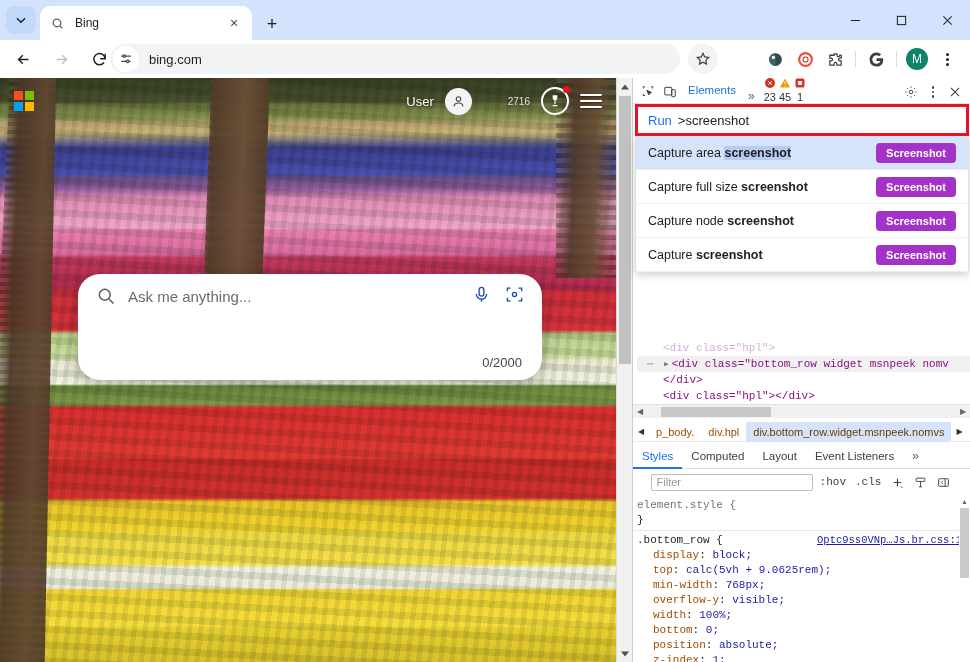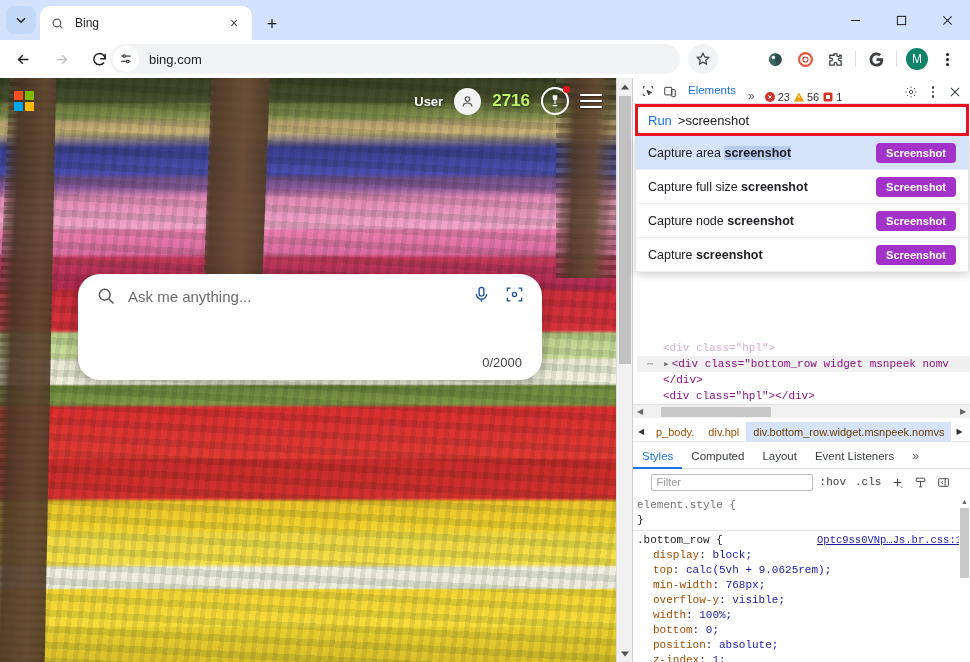--- a/index.html
+++ b/index.html
@@ -155,28 +155,28 @@
   .ms-squares { display: grid; grid-template-columns: 9px 9px; grid-template-rows: 9px 9px; gap: 2px; }
   .ms-squares i { display: block; width: 9px; height: 9px; }
   .ms-squares i:nth-child(1) { background: #f25022; }
   .ms-squares i:nth-child(2) { background: #7fba00; }
   .ms-squares i:nth-child(3) { background: #00a4ef; }
   .ms-squares i:nth-child(4) { background: #ffb900; }
   .bing-wordmark {
     margin-left: 10px; color: #fff; font-size: 20px; letter-spacing: .1px;
     text-shadow: 0 1px 3px rgba(0,0,0,.55);
   }
-  .bing-right { margin-left: auto; display: flex; align-items: center; gap: 11px; font-weight: bold; }
+  .bing-right { margin-left: auto; display: flex; align-items: center; gap: 11px; }
   .user-label { color: #fff; font-size: 13px; text-shadow: 0 1px 3px rgba(0,0,0,.6); }
   .user-circle {
     width: 27px; height: 27px; border-radius: 50%; background: #f3f3f3;
     display: flex; align-items: center; justify-content: center;
   }
   .user-circle svg { width: 15px; height: 15px; }
-  .points { color: #bef264; font-size: 17px; text-shadow: 0 1px 3px rgba(0,0,0,.6); }
+  .points { color: #e5e5e5; font-size: 10px; text-shadow: 0 1px 3px rgba(0,0,0,.6); margin-left: 25px; }
   .rewards-badge { position: relative; width: 28px; height: 28px; }
   .rewards-badge .ring {
     position: absolute; inset: 0; border: 2px solid #fff; border-radius: 50%;
     display: flex; align-items: center; justify-content: center;
   }
   .rewards-badge .ring svg { width: 14px; height: 14px; }
   .rewards-badge .dot {
     position: absolute; right: -1px; top: -1px; width: 7px; height: 7px;
     border-radius: 50%; background: #e81123;
   }
@@ -219,21 +219,21 @@
     padding: 0 4px; border-bottom: 1px solid #e0e0e0; background: #fff;
   }
   .dt-ibtn { width: 22px; height: 22px; display: flex; align-items: center; justify-content: center; color: #5f6368; }
   .dt-ibtn svg { width: 14px; height: 14px; }
   .dt-tab {
     font-size: 11.5px; color: #1a73e8; padding: 0 7px; height: 26px;
     display: flex; align-items: center;
   }
   .dt-chev { font-size: 12px; color: #5f6368; padding: 0 5px; }
   .dt-counts { display: flex; align-items: center; gap: 3px; margin-left: 4px; }
-  .cnt { display: flex; align-items: center; gap: 2px; font-size: 11px; color: #333; }
+  .cnt { display: flex; align-items: center; gap: 2px; font-size: 11px; color: #333; flex-direction: column; }
   .cnt .glyph { width: 12px; height: 12px; display: flex; align-items: center; justify-content: center; }
   .cnt .glyph svg { width: 12px; height: 12px; }
   .dt-right { margin-left: auto; display: flex; align-items: center; }
   .dt-right .dt-ibtn { color: #3c4043; }
   .dt-dots { display: flex; flex-direction: column; gap: 2px; align-items: center; }
   .dt-dots i { width: 2.5px; height: 2.5px; border-radius: 50%; background: #3c4043; display: block; }
 
   .cmd-highlight {
     position: absolute; left: 2px; top: 26px; width: 334px; height: 32px;
     border: 3px solid #e81123; background: #fff; z-index: 6;
@@ -554,21 +554,21 @@
           </span>
           <span>23</span>
         </span>
         <span class="cnt">
           <span class="glyph">
             <svg viewBox="0 0 24 24">
                 <path d="M12 3l10 18H2z" fill="#f29900"></path>
                 <path d="M12 9v5M12 17v1.5" stroke="#fff" stroke-width="2"></path>
               </svg>
           </span>
-          <span>56</span>
+          <span>45</span>
         </span>
         <span class="cnt">
           <span class="glyph">
             <svg viewBox="0 0 24 24">
                 <rect x="3" y="3" width="18" height="18" rx="3" fill="#d93025"></rect>
                 <rect x="8" y="8" width="8" height="8" fill="#fff"></rect>
               </svg>
           </span>
           <span>1</span>
         </span>

